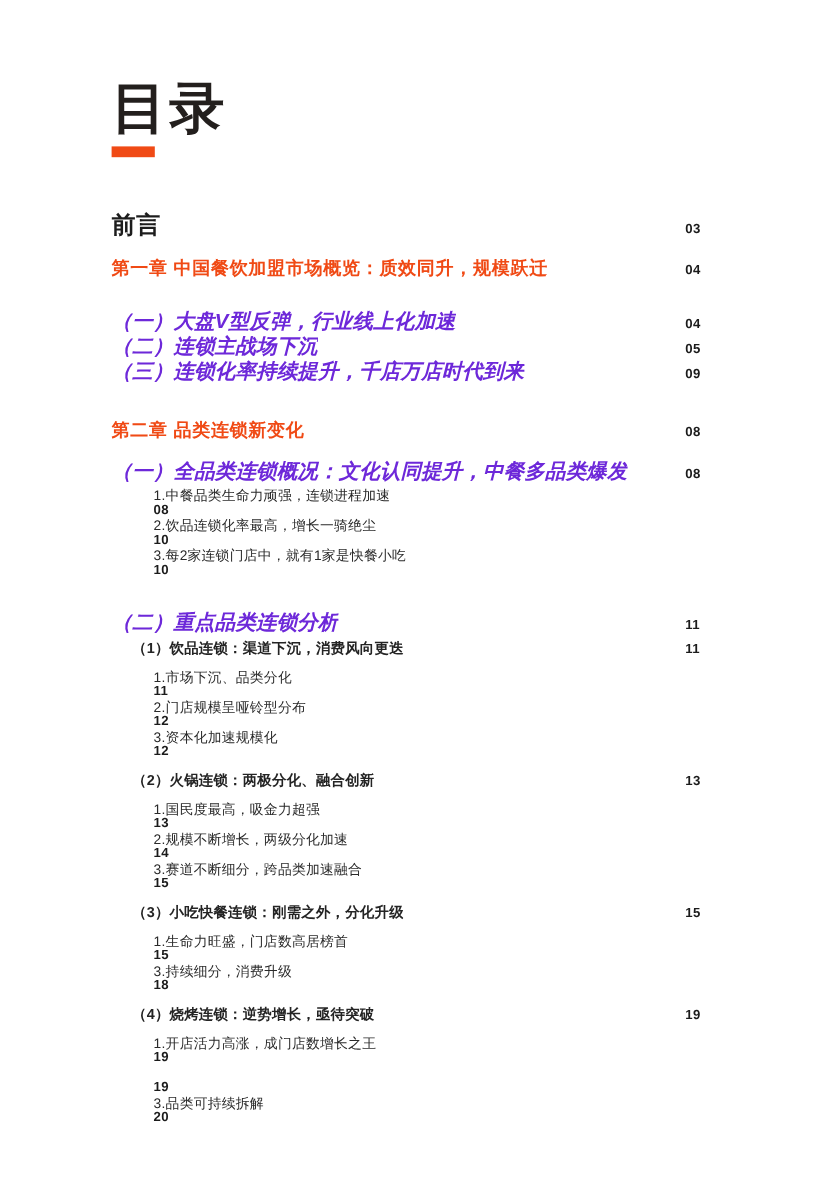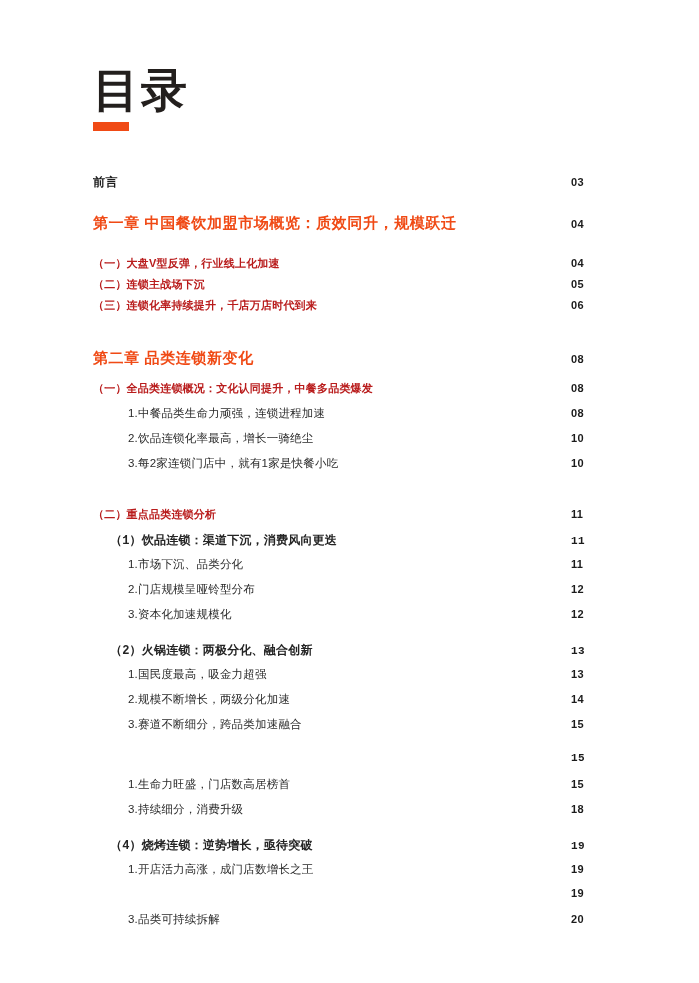--- a/index.html
+++ b/index.html
@@ -72,21 +72,21 @@
     color: #1b1b1b;
     font-size: 11px;
     letter-spacing: 0.3px;
   }
 
   
   .lvl-h0 {
     height: 30px;
   }
   .lvl-h0 .toc-label {
-    font-size: 12px;
+    font-size: 20px;
     font-weight: 700;
     color: #1c1c1c;
     letter-spacing: 0.5px;
   }
   .lvl-h0 .toc-page { font-size: 11px; }
 
   
   .lvl-chapter {
     height: 32px;
   }
@@ -97,46 +97,47 @@
     letter-spacing: 0.6px;
   }
   .lvl-chapter .toc-page { font-size: 11px; }
 
   
   .lvl-1 {
     height: 21px;
     padding-left: 0px;
   }
   .lvl-1 .toc-label {
-    font-size: 11px;
-    font-weight: 700;
-    color: #b91c1c;
+    font-size: 17px;
+    font-weight: 700;
+    color: #6d28d9;
     letter-spacing: 0.2px;
+    font-style: italic;
   }
 
   
   .lvl-1.loose { height: 25px; }
 
   
   .lvl-2 {
     height: 25px;
     padding-left: 17px;
-    font-family: Liberation Mono, monospace;
   }
   .lvl-2 .toc-label {
     font-size: 12px;
     font-weight: 700;
     color: #242424;
     letter-spacing: 0.2px;
   }
 
   
   .lvl-3 {
     height: 25px;
     padding-left: 35px;
+    flex-direction: column;
   }
   .lvl-3 .toc-label {
     font-size: 11.5px;
     font-weight: 400;
     color: #2a2a2a;
     letter-spacing: 0.2px;
   }
 
   
   .gap-sm { height: 10px; }
@@ -172,21 +173,21 @@
         <span class="toc-page">04</span>
       </div>
       <div class="toc-row lvl-1">
         <span class="toc-label">（二）连锁主战场下沉</span>
         <span class="toc-filler"></span>
         <span class="toc-page">05</span>
       </div>
       <div class="toc-row lvl-1">
         <span class="toc-label">（三）连锁化率持续提升，千店万店时代到来</span>
         <span class="toc-filler"></span>
-        <span class="toc-page">06</span>
+        <span class="toc-page">09</span>
       </div>
       <div class="gap-lg"></div>
       <div class="toc-row lvl-chapter">
         <span class="toc-label">第二章  品类连锁新变化</span>
         <span class="toc-filler"></span>
         <span class="toc-page">08</span>
       </div>
       <div class="toc-row lvl-1 loose">
         <span class="toc-label">（一）全品类连锁概况：文化认同提升，中餐多品类爆发</span>
         <span class="toc-filler"></span>
@@ -249,20 +250,21 @@
         <span class="toc-filler"></span>
         <span class="toc-page">14</span>
       </div>
       <div class="toc-row lvl-3">
         <span class="toc-label">3.赛道不断细分，跨品类加速融合</span>
         <span class="toc-filler"></span>
         <span class="toc-page">15</span>
       </div>
       <div class="gap-sm"></div>
       <div class="toc-row lvl-2">
+        <span class="toc-label">（3）小吃快餐连锁：刚需之外，分化升级</span>
         <span class="toc-filler"></span>
         <span class="toc-page">15</span>
       </div>
       <div class="toc-row lvl-3">
         <span class="toc-label">1.生命力旺盛，门店数高居榜首</span>
         <span class="toc-filler"></span>
         <span class="toc-page">15</span>
       </div>
       <div class="toc-row lvl-3">
         <span class="toc-label">3.持续细分，消费升级</span>

